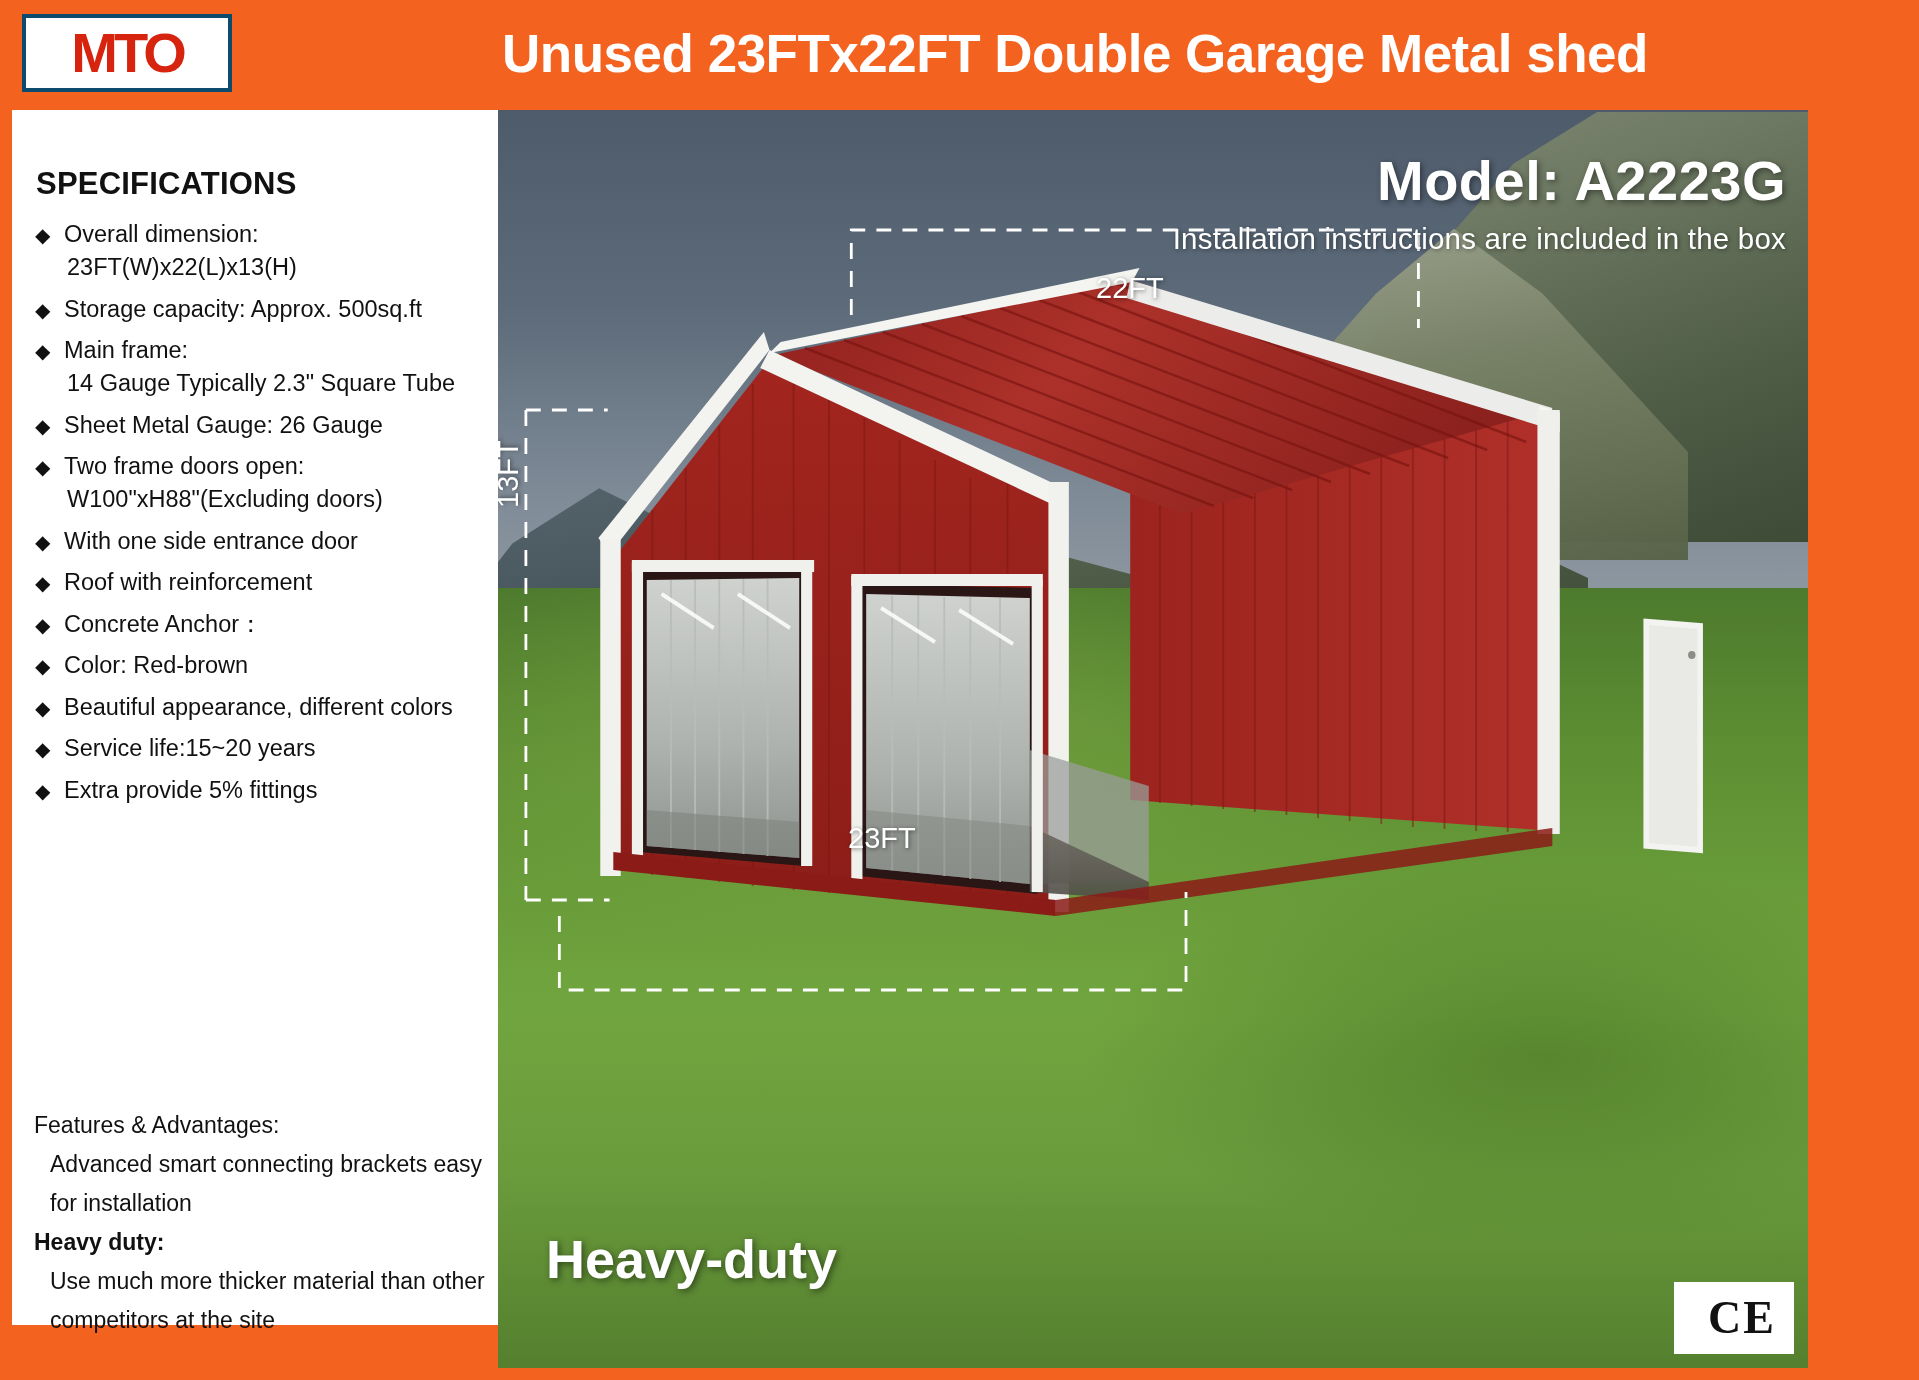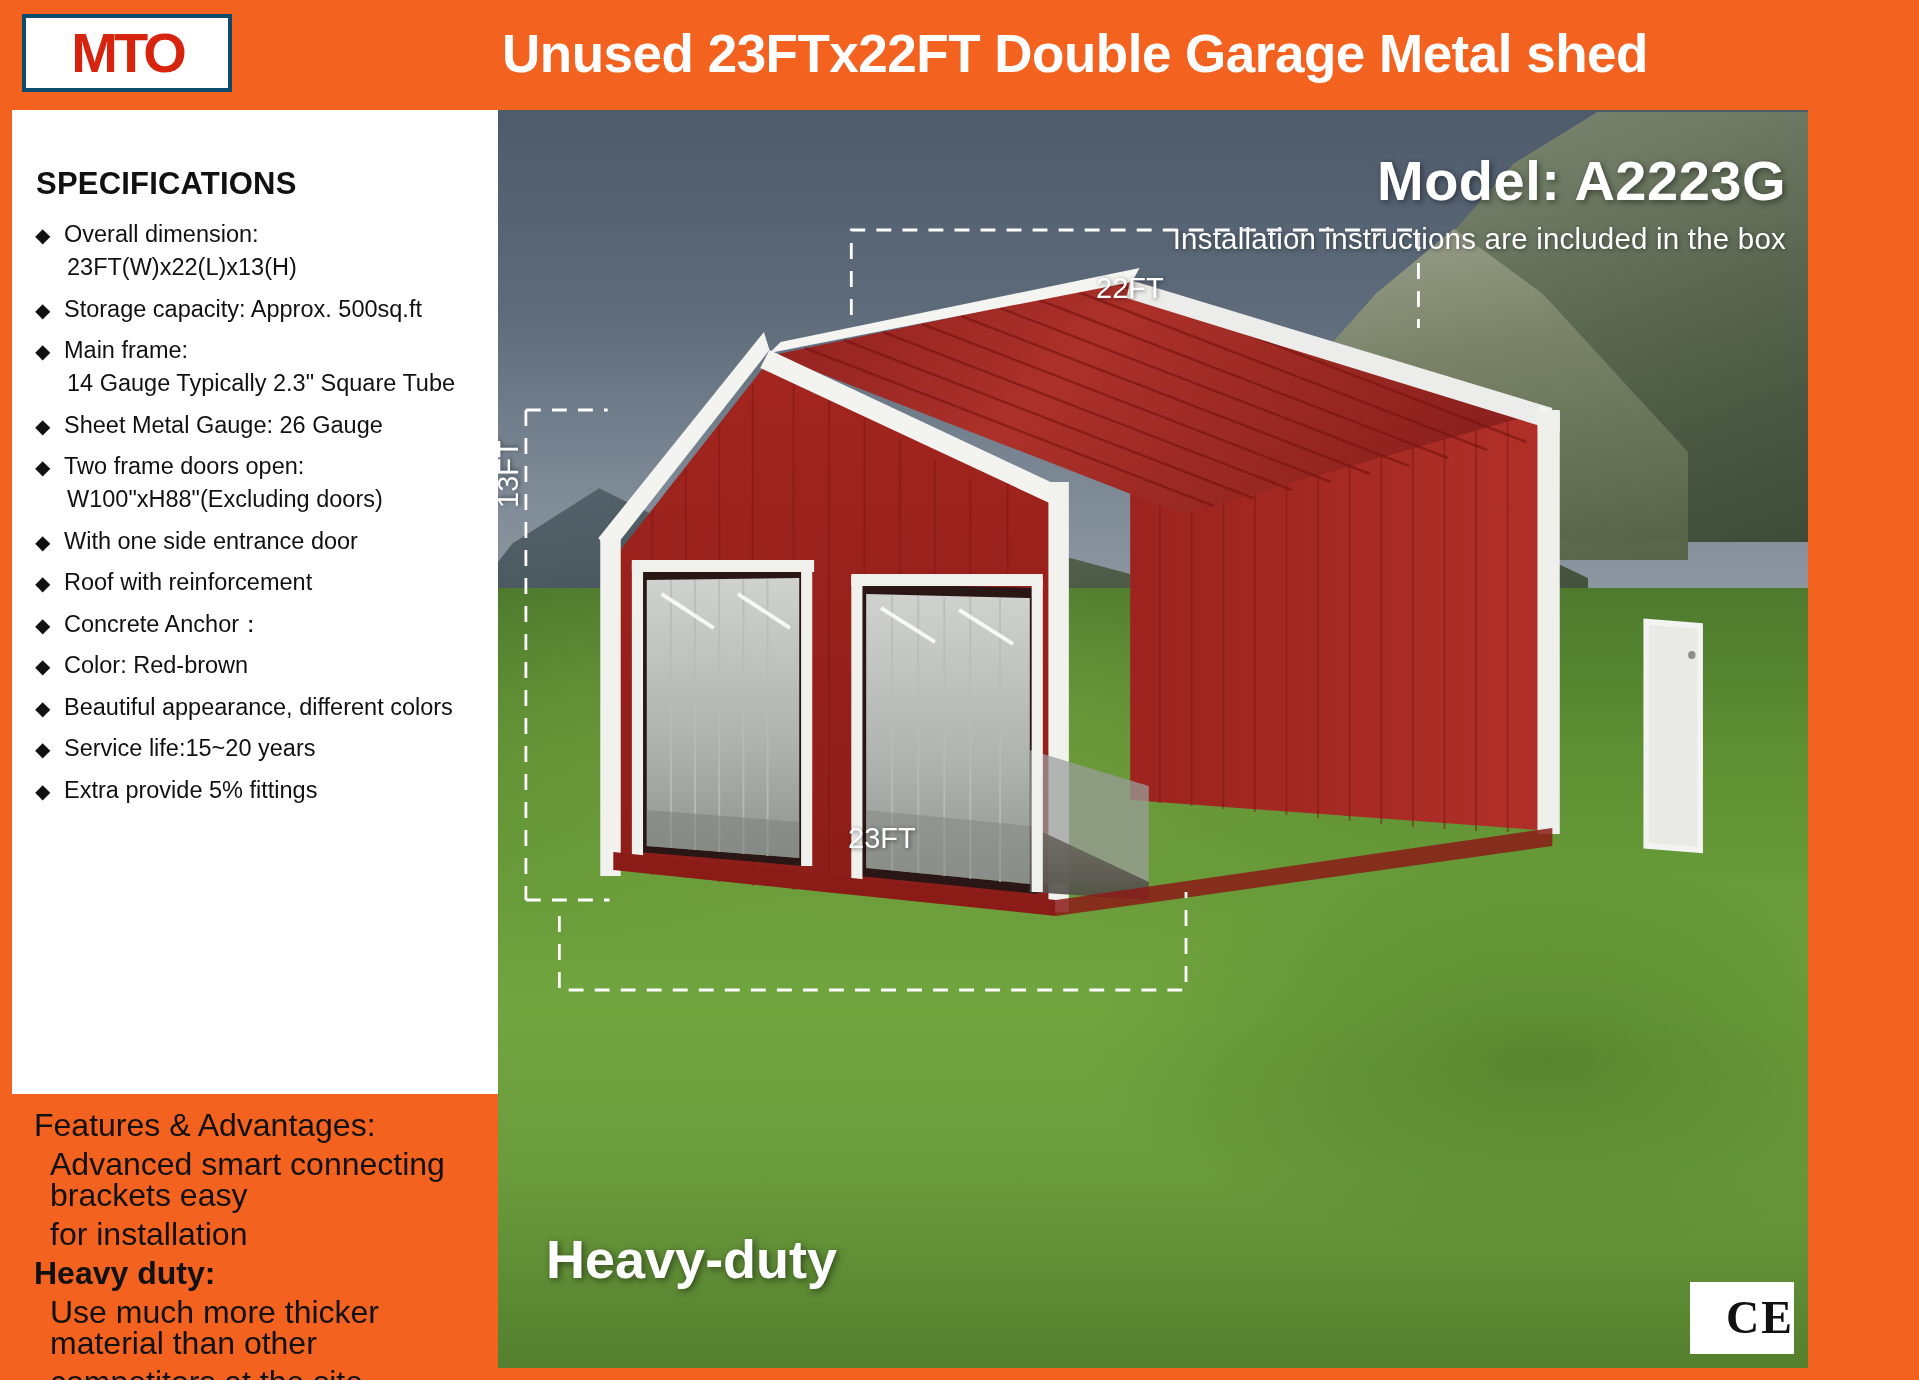--- a/index.html
+++ b/index.html
@@ -60,21 +60,21 @@
     letter-spacing: -0.5px;
     line-height: 84px;
     white-space: nowrap;
   }
 
   
   .spec-panel {
     position: absolute;
     left: 12px; top: 110px;
     width: 486px;
-    height: 984px;
+    height: 1215px;
     background: #ffffff;
     box-sizing: border-box;
     padding: 56px 18px 10px 22px;
   }
   .spec-title {
     font-size: 31px;
     font-weight: bold;
     color: #111;
     margin: 0 0 18px 2px;
     letter-spacing: 0.2px;
@@ -106,21 +106,21 @@
   }
 
   .features {
     position: absolute;
     left: 22px;
     top: 1000px;
     width: 452px;
   }
   .features p {
     margin: 0 0 8px 0;
-    font-size: 32px;
+    font-size: 23px;
     line-height: 31px;
     color: #111;
   }
   .features .bold {
     font-weight: bold;
   }
   .features .indent {
     padding-left: 16px;
   }
 
@@ -262,21 +262,22 @@
     display: block;
     margin-top: 2px;
   }
   .ce-box {
     position: absolute;
     right: 14px; bottom: 14px;
     width: 104px; height: 72px;
     background: #ffffff;
     display: flex;
     align-items: center;
-    justify-content: flex-end;
+    justify-content: center;
+    padding-left: 16px;
   }
   .ce-text {
     font-family: "Liberation Serif", serif;
     font-size: 46px;
     font-weight: bold;
     color: #111;
     letter-spacing: 2px;
     line-height: 1;
   }
 </style>

